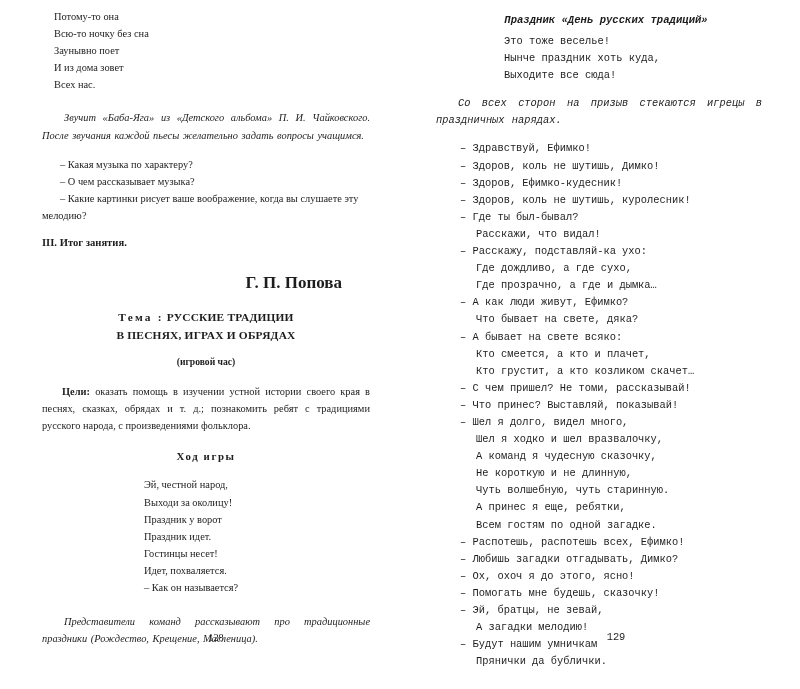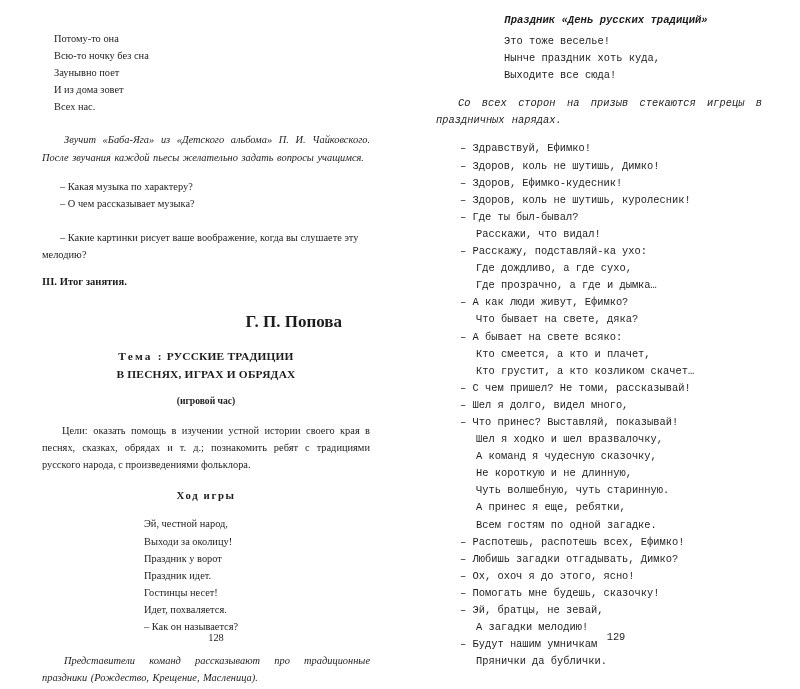--- a/index.html
+++ b/index.html
@@ -21,21 +21,21 @@
     inset: 0;
     display: flex;
   }
   .page {
     position: relative;
     height: 100%;
     box-sizing: border-box;
   }
   .page-left {
     width: 400px;
-    padding: 30px 30px 0 42px;
+    padding: 8px 30px 0 42px;
   }
   .page-right {
     width: 400px;
     padding: 14px 38px 0 36px;
     font-family: Liberation Mono, monospace;
   }
   
   .verse-line,
   .q-line,
   .plain-line,
@@ -60,21 +60,21 @@
   .q-list {
     margin: 0;
     padding: 0;
     list-style: none;
   }
   .q-list li {
     font-size: 10.4px;
     line-height: 17.1px;
     text-indent: 18px;
   }
-  .q-list li.wrap { white-space: normal; text-indent: 18px; margin-top: 17px; }
+  .q-list li.wrap { white-space: normal; text-indent: 18px; }
   .section-head {
     font-weight: bold;
     font-size: 10.6px;
     line-height: 17.1px;
     margin: 10px 0 0 0;
   }
   .author {
     font-weight: bold;
     font-size: 17px;
     text-align: right;
@@ -96,21 +96,21 @@
     font-size: 9.6px;
     margin: 5px 0 12px 0;
   }
   .goals {
     font-size: 10.4px;
     line-height: 17.1px;
     text-align: justify;
     text-indent: 20px;
     margin: 16px 0 0 0;
   }
-  .goals b { font-weight: normal; }
+  .goals b { font-weight: bold; }
   .course-head {
     text-align: center;
     font-weight: bold;
     font-size: 10.8px;
     letter-spacing: 1.6px;
     margin: 16px 0 0 0;
   }
   .verse-center {
     margin: 14px 0 0 0;
     padding-left: 102px;
@@ -223,22 +223,22 @@
         <div class="dlg-line hang">Расскажи, что видал!</div>
         <div class="dlg-line cont">– Расскажу, подставляй-ка ухо:</div>
         <div class="dlg-line hang">Где дождливо, а где сухо,</div>
         <div class="dlg-line hang">Где прозрачно, а где и дымка…</div>
         <div class="dlg-line cont">– А как люди живут, Ефимко?</div>
         <div class="dlg-line hang">Что бывает на свете, дяка?</div>
         <div class="dlg-line cont">– А бывает на свете всяко:</div>
         <div class="dlg-line hang">Кто смеется, а кто и плачет,</div>
         <div class="dlg-line hang">Кто грустит, а кто козликом скачет…</div>
         <div class="dlg-line cont">– С чем пришел? Не томи, рассказывай!</div>
+        <div class="dlg-line cont">– Что принес? Выставляй, показывай!</div>
         <div class="dlg-line cont">– Шел я долго, видел много,</div>
-        <div class="dlg-line cont">– Что принес? Выставляй, показывай!</div>
         <div class="dlg-line hang">Шел я ходко и шел вразвалочку,</div>
         <div class="dlg-line hang">А команд я чудесную сказочку,</div>
         <div class="dlg-line hang">Не короткую и не длинную,</div>
         <div class="dlg-line hang">Чуть волшебную, чуть старинную.</div>
         <div class="dlg-line hang">А принес я еще, ребятки,</div>
         <div class="dlg-line hang">Всем гостям по одной загадке.</div>
         <div class="dlg-line cont">– Распотешь, распотешь всех, Ефимко!</div>
         <div class="dlg-line cont">– Любишь загадки отгадывать, Димко?</div>
         <div class="dlg-line cont">– Ох, охоч я до этого, ясно!</div>
         <div class="dlg-line cont">– Помогать мне будешь, сказочку!</div>

